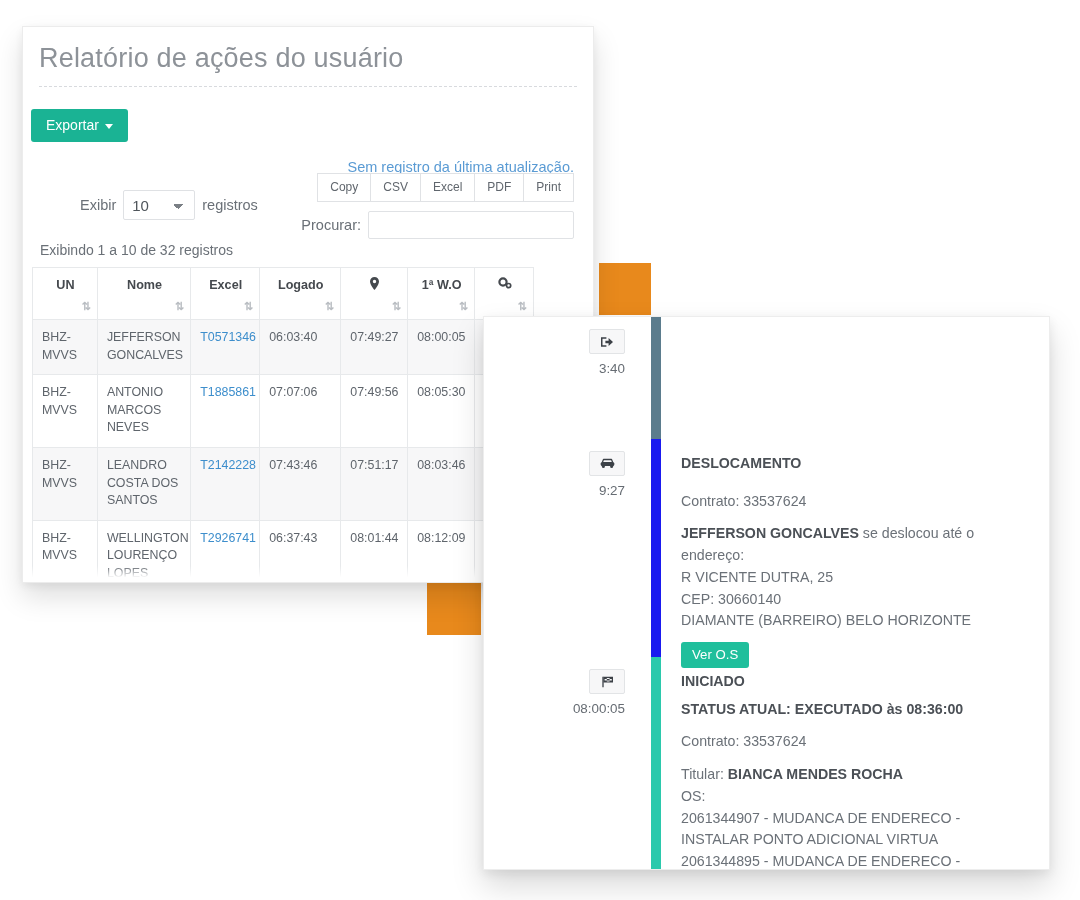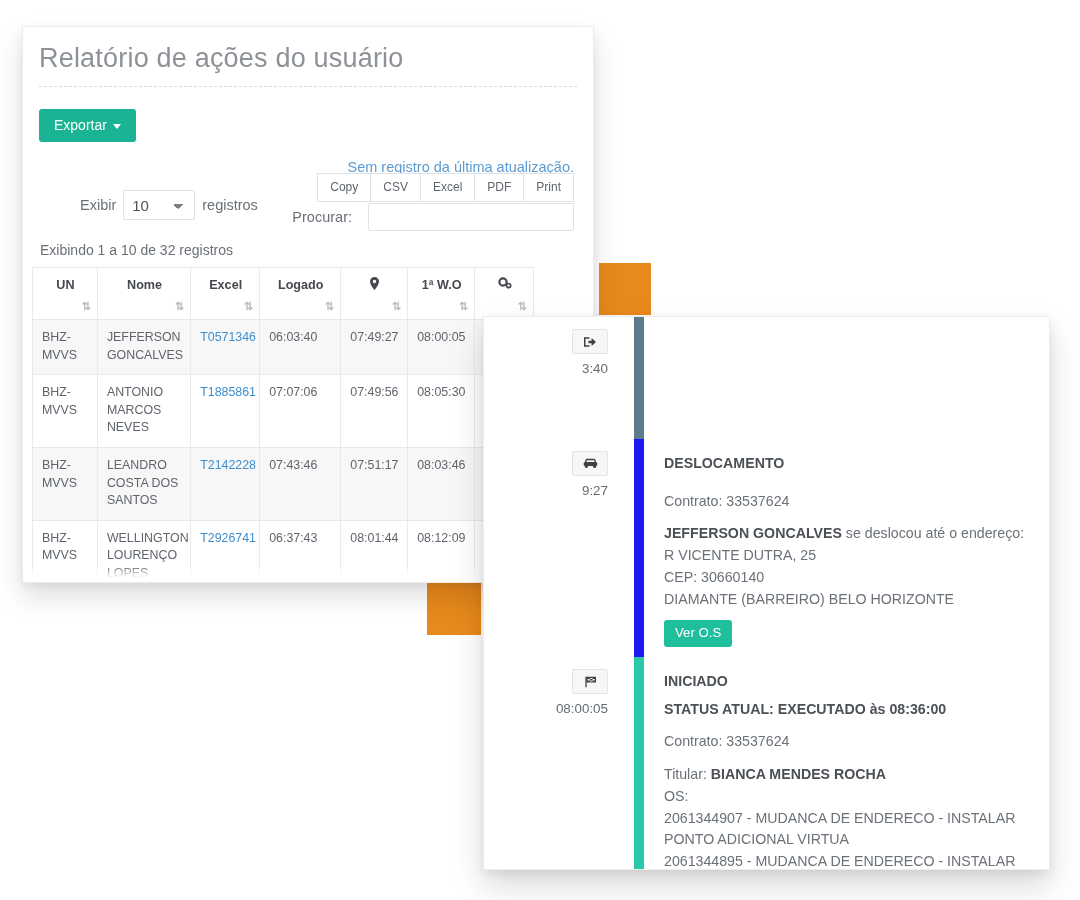--- a/index.html
+++ b/index.html
@@ -25,21 +25,21 @@
   #page-title{
     margin:0;padding:16px 0 12px 16px;
     font-size:27px;font-weight:400;color:#8d9298;letter-spacing:.2px;
   }
   #title-divider{
     height:0;border-top:1px dashed #d8dade;margin:0 16px 0 16px;
   }
 
   
   #export-button{
-    display:inline-block;margin:22px 0 0 16px;
+    display:inline-block;margin:22px 0 0 8px;
     background:#1AB394;color:#fff;border:none;border-radius:3px;
     padding:9px 15px 10px 15px;font-size:14px;line-height:1;cursor:pointer;
     font-family:"Liberation Sans",sans-serif;
   }
   #export-button .caret{
     display:inline-block;margin-left:6px;
     border-left:4px solid transparent;border-right:4px solid transparent;
     border-top:5px solid #fff;vertical-align:middle;
   }
 
@@ -69,21 +69,21 @@
   #export-btn-group{
     position:absolute;right:19px;top:11px;display:flex;
   }
   #export-btn-group .dt-btn{
     border:1px solid #e0e2e5;border-left:none;background:#fff;
     padding:6px 12px 7px 12px;font-size:12px;color:#60666d;cursor:pointer;
     font-family:"Liberation Sans",sans-serif;line-height:1.2;
   }
   #export-btn-group .dt-btn:first-child{border-left:1px solid #e0e2e5;}
   #search-row{
-    position:absolute;right:19px;top:41px;display:flex;align-items:center;gap:16px;
+    position:absolute;right:19px;top:49px;display:flex;align-items:center;gap:7px;
   }
   #search-label{font-size:14.5px;color:#6a7077;}
   #search-input{
     width:190px;height:26px;border:1px solid #e0e2e5;border-radius:2px;
     padding:0 7px;font-size:14px;color:#4f555b;
     font-family:"Liberation Sans",sans-serif;outline:none;
   }
 
   #table-info{
     margin:6px 0 9px 17px;font-size:14px;color:#6a7077;
@@ -134,21 +134,21 @@
 
   
   #timeline-panel{
     position:absolute;left:483px;top:316px;width:565px;height:552px;
     background:#fff;border:1px solid #ededed;
     box-shadow:0 16px 30px rgba(0,0,0,0.15),0 4px 10px rgba(0,0,0,0.07);
     overflow:hidden;
   }
   .tl-item{position:relative;display:flex;}
   .tl-left{
-    width:150px;flex:none;position:relative;padding-top:16px;
+    width:167px;flex:none;position:relative;padding-top:16px;
   }
   .tl-icon-box{
     position:absolute;right:26px;top:12px;
     width:34px;height:23px;border:1px solid #e2e4e6;background:#f7f7f8;
     display:flex;align-items:center;justify-content:center;border-radius:2px;
   }
   .tl-icon-box svg{display:block;}
   .tl-time{
     position:absolute;right:26px;top:44px;
     font-size:13.4px;color:#666c73;white-space:nowrap;

